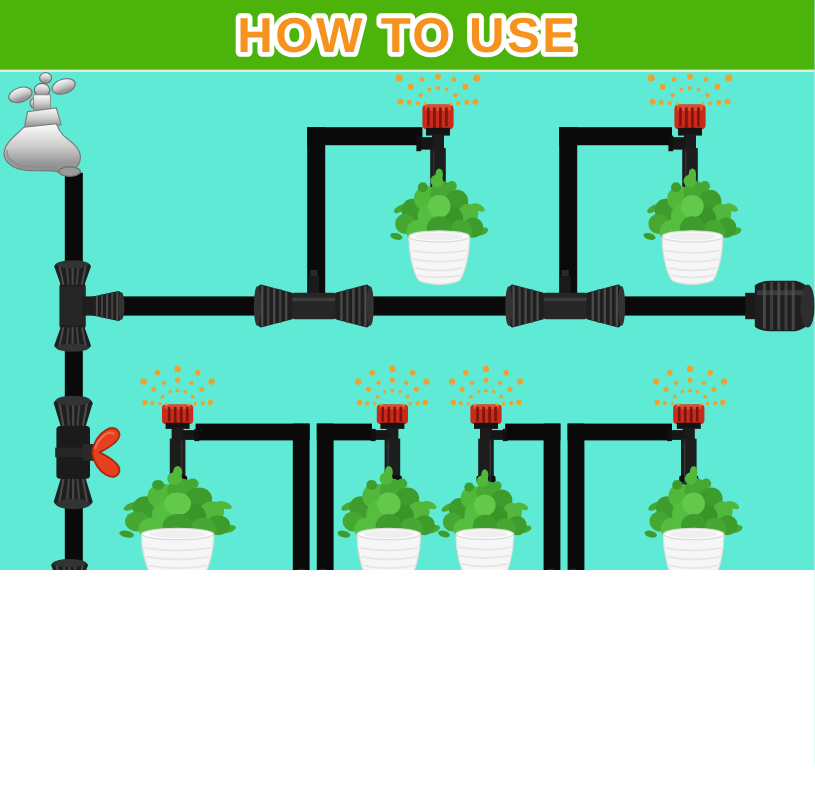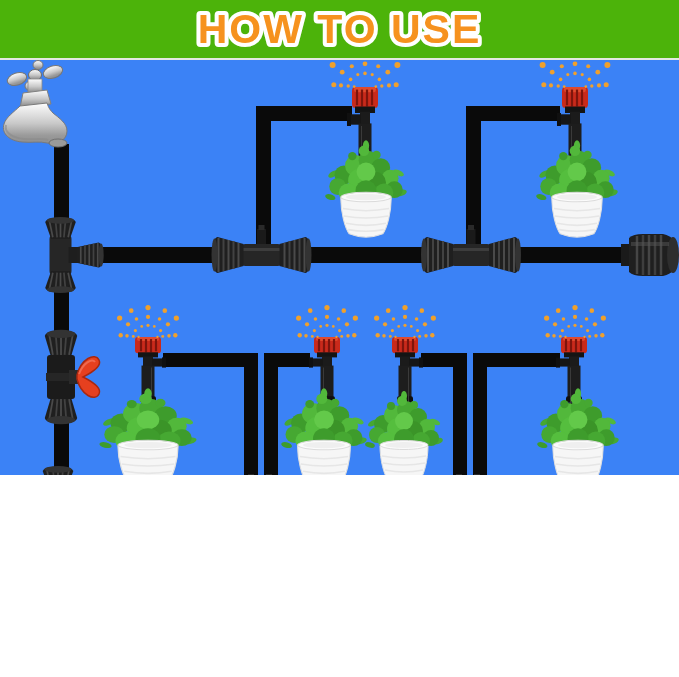--- a/index.html
+++ b/index.html
@@ -1,16 +1,16 @@
 <!DOCTYPE html>
 <html><head>
 <meta charset="utf-8">
 <style>
   html,body{margin:0;padding:0;background:#fff;}
-  #stage{position:relative;width:679px;height:475px;background:#3b82f6;overflow:hidden;
+  #stage{position:relative;width:679px;height:475px;background:#5eead4;overflow:hidden;
          font-family:"Liberation Sans",sans-serif;}
   #banner{position:absolute;left:0;top:0;width:679px;height:58px;background:#4CB30A;
           box-shadow:0 2px 0 #E4E9E0;}
   #banner svg{display:block;}
   #diagram{position:absolute;left:0;top:0;width:679px;height:677px;}
 </style>
 </head>
 <body>
 
 <div id="stage">

